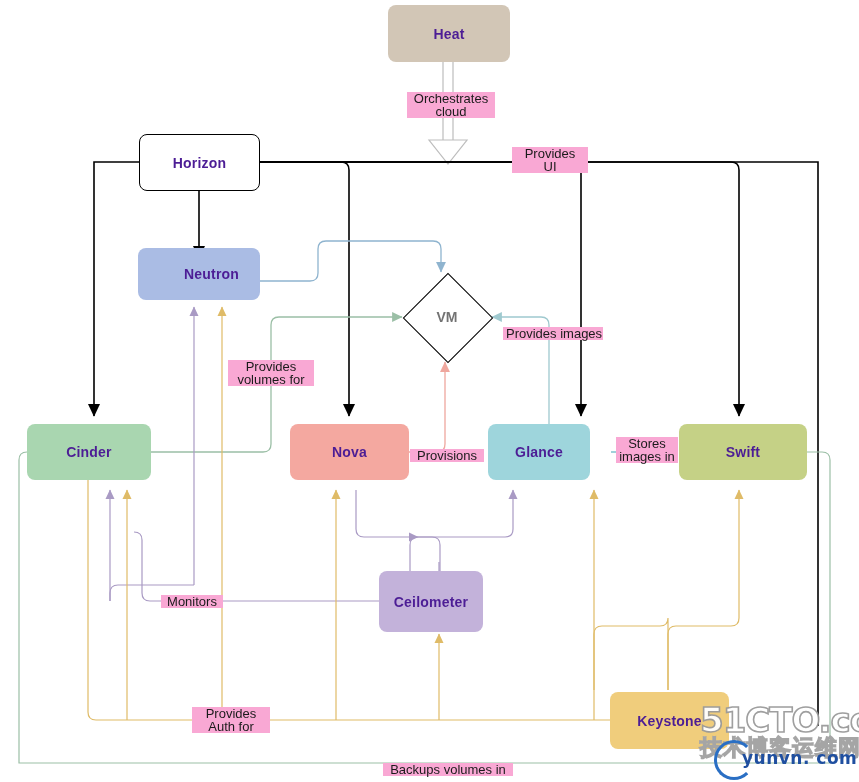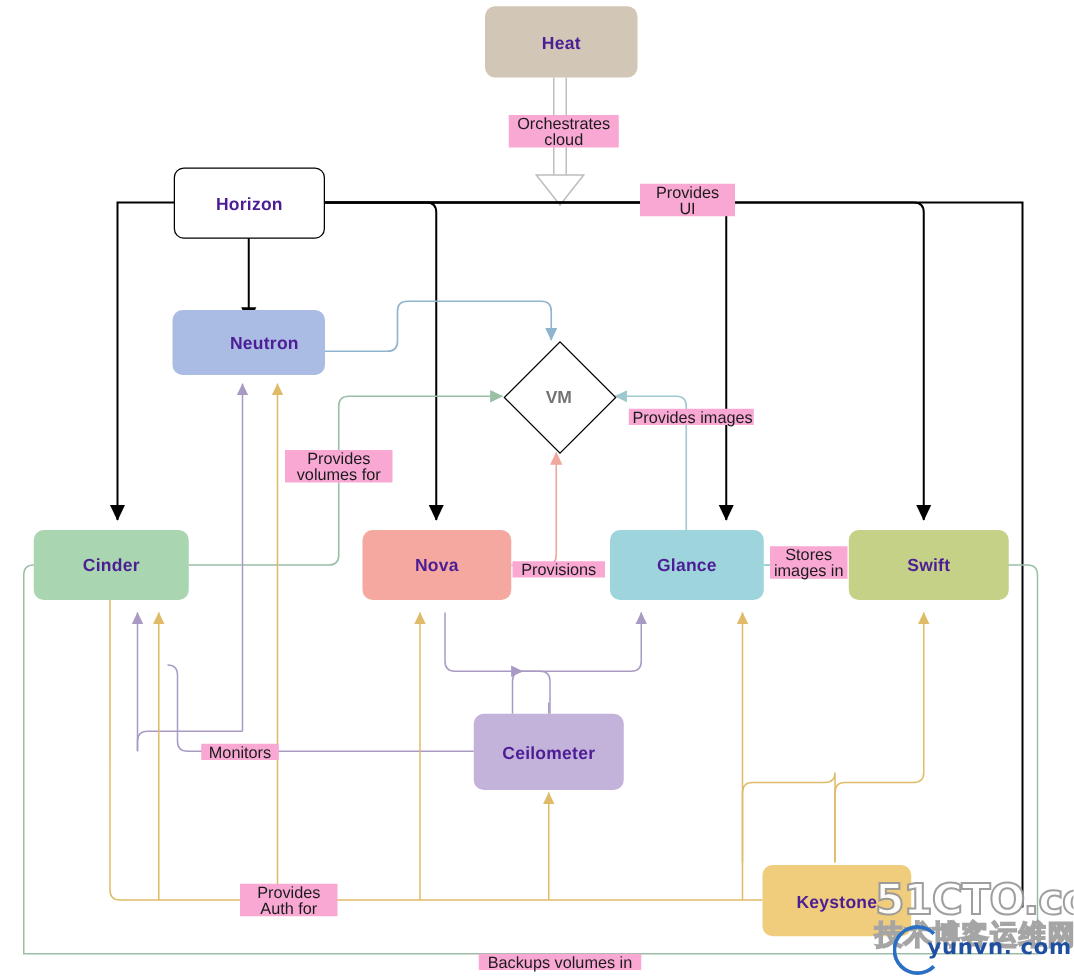--- a/index.html
+++ b/index.html
@@ -263,29 +263,29 @@
   </div>
 
   <div class="node" style="left:290px; top:424px; width:119px; height:56px; background:#f4a8a0;">
     <span>Nova</span>
   </div>
 
   <div class="node" style="left:27px; top:424px; width:124px; height:56px; background:#a9d6b0;">
     <span>Cinder</span>
   </div>
 
-  <div class="node" style="left:488px; top:424px; width:123px; height:56px; background:#9ed5dc;">
+  <div class="node" style="left:488px; top:424px; width:102px; height:56px; background:#9ed5dc;">
     <span>Glance</span>
   </div>
 
   <div class="node" style="left:679px; top:424px; width:128px; height:56px; background:#c5d186;">
     <span>Swift</span>
   </div>
 
-  <div class="node" style="left:379px; top:571px; width:120px; height:61px; background:#c3b2da;">
+  <div class="node" style="left:379px; top:571px; width:104px; height:61px; background:#c3b2da;">
     <span>Ceilometer</span>
   </div>
 
   <div class="node" style="left:610px; top:692px; width:119px; height:57px; background:#f0cd7c;">
     <span>Keystone</span>
   </div>
 
   <div class="elabel" style="left:407px; top:92px; width:82px;">Orchestrates
 cloud</div>
 

